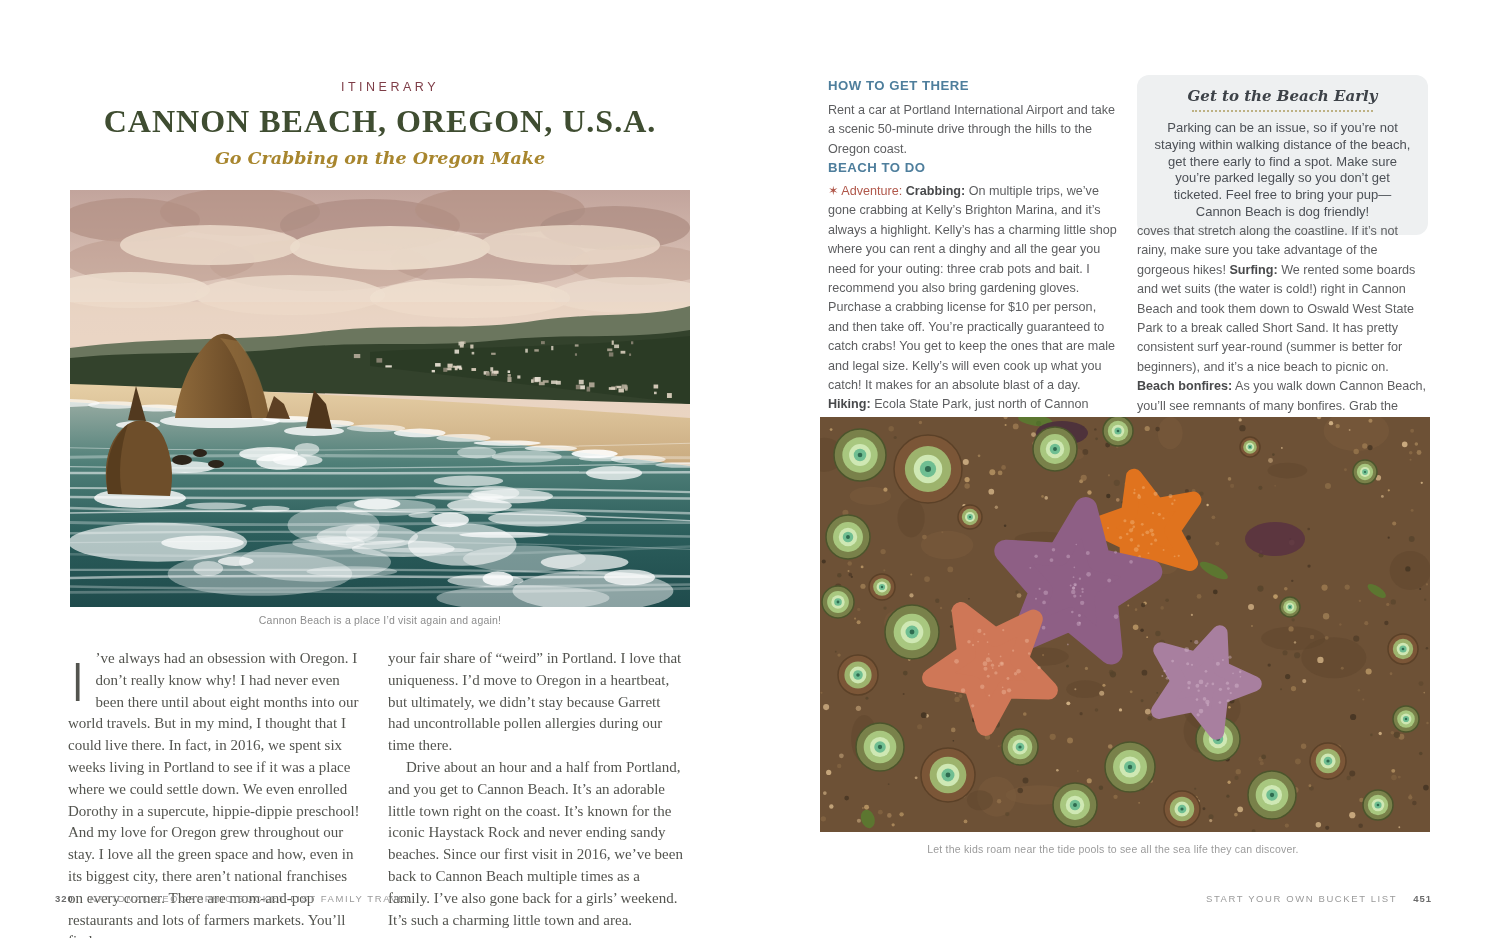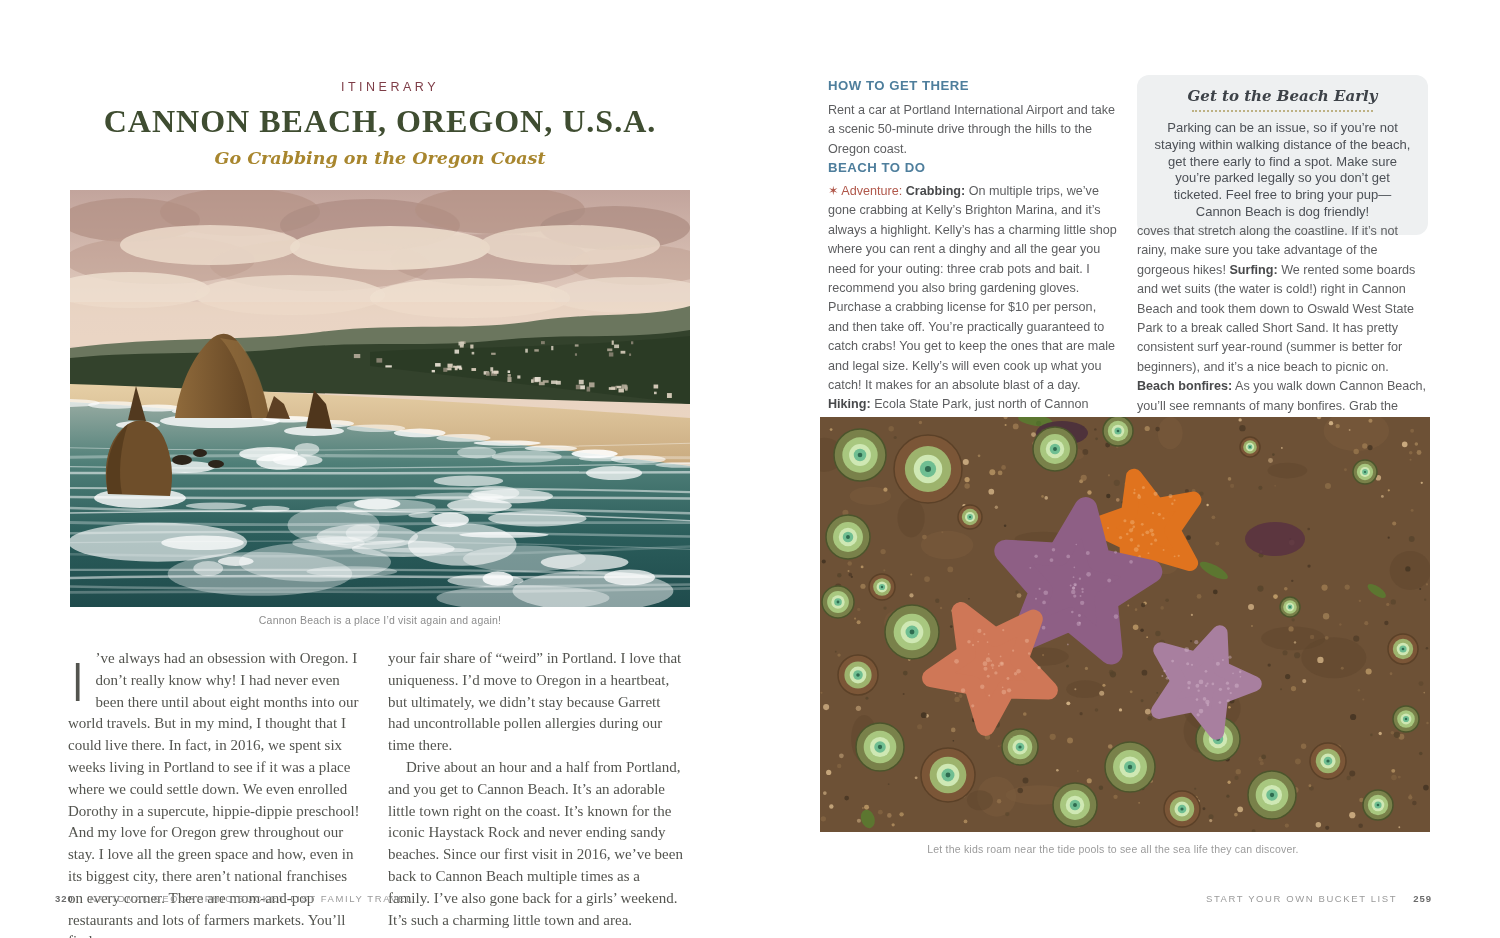--- a/index.html
+++ b/index.html
@@ -73,21 +73,21 @@
   .tipbox-rule{width:70%;margin:5px auto 8px;border-bottom:2px dotted #bdb183;height:0;}
   .tipbox-text{font-size:13px;line-height:16.8px;color:#4c5056;text-align:center;font-weight:500;}
   .photo-right{left:820px;top:417px;width:610px;height:415px;}
 </style>
 </head>
 <body>
 
 <section>
   <div class="abs kicker">ITINERARY</div>
   <h1 class="abs page-title">CANNON BEACH, OREGON, U.S.A.</h1>
-  <div class="abs script-sub">Go Crabbing on the Oregon Coast</div>
+  <div class="abs script-sub">Go Crabbing on the Oregon Make</div>
 
   <figure class="abs photo photo-left" style="margin:0;">
     <svg id="photoL" viewBox="0 0 620 417" preserveAspectRatio="none">
       <defs>
         <linearGradient id="sky" x1="0" y1="0" x2="0" y2="1">
           <stop offset="0" stop-color="#c2a49c"></stop>
             <stop offset="0.55" stop-color="#e5d0c2"></stop>
             <stop offset="1" stop-color="#ead5c2"></stop>
         </linearGradient>
         <linearGradient id="sea" x1="0" y1="0" x2="0" y2="1">
@@ -1026,15 +1026,15 @@
           <circle cx="387.8633488389012" cy="287.9132264823037" r="1.3196424953639507" fill="#ddc0d4" opacity="0.4"></circle>
           <circle cx="420.40973454997965" cy="259.7215098555412" r="0.8359605733305217" fill="#ddc0d4" opacity="0.4"></circle>
           <circle cx="372.00729872130574" cy="247.83128556873004" r="1.1415558088570834" fill="#ddc0d4" opacity="0.4"></circle>
           <circle cx="380.9916274873205" cy="294.0923034483509" r="2.331402702257037" fill="#ddc0d4" opacity="0.4"></circle>
         </g>
     </svg>
   </figure>
   <div class="abs caption caption-right">Let the kids roam near the tide pools to see all the sea life they can discover.</div>
 
   <div class="abs footer footer-right">
-    <span>START YOUR OWN BUCKET LIST</span><span class="pagenum">259</span>
+    <span>START YOUR OWN BUCKET LIST</span><span class="pagenum">451</span>
   </div>
 </section>
 
 </body></html>

